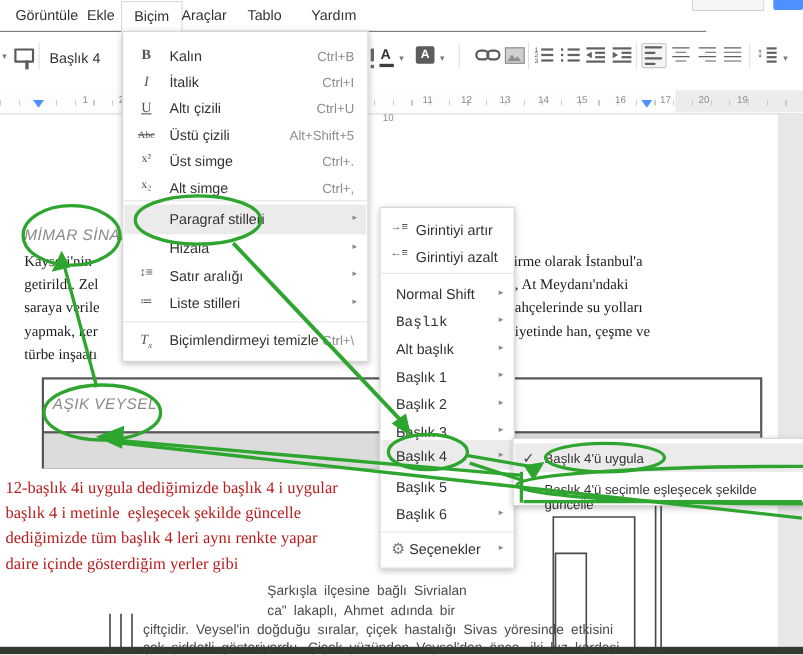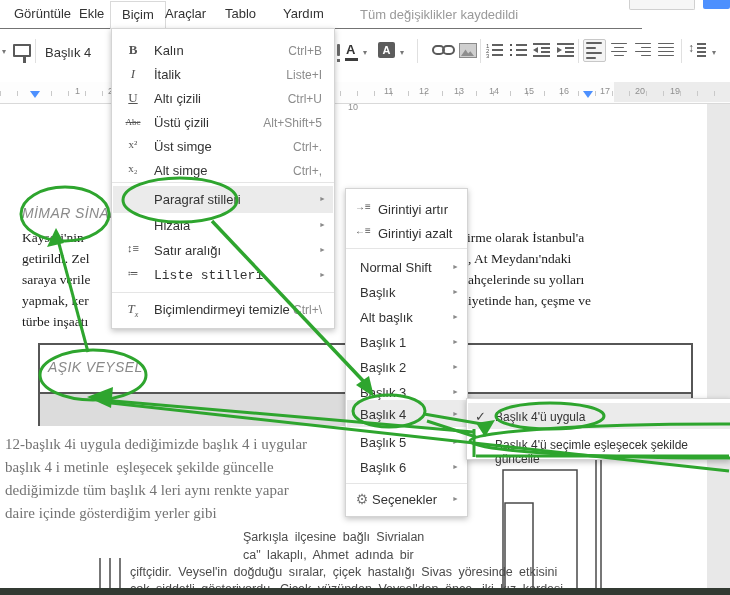--- a/index.html
+++ b/index.html
@@ -24,21 +24,21 @@
   .ruler-ticks{position:absolute;left:0;top:9px;width:730px;height:5px;
     background:repeating-linear-gradient(90deg,#c9c9c9 0 1px,transparent 1px 17px);}
   .ruler-num{position:absolute;top:4px;font-size:9px;color:#8f8f8f;}
   .ruler-gray{position:absolute;top:0;height:20px;background:#ececec;}
   .blue-marker{position:absolute;width:0;height:0;border-left:5px solid transparent;
     border-right:5px solid transparent;border-top:7px solid #4d90fe;}
   
   .doc-heading{position:absolute;font-size:14px;font-style:italic;color:#8a8a8a;letter-spacing:.4px;}
   .serif{font-family:"Liberation Serif",serif;color:#1b1b1b;}
   .frag{position:absolute;font-size:13.5px;white-space:pre;}
-  .p2line{position:absolute;font-size:15px;white-space:pre;color:#737373;}
+  .p2line{position:absolute;font-size:15px;white-space:pre;color:#b91c1c;}
   .p3line{position:absolute;font-size:12.5px;color:#4c4c4c;white-space:pre;word-spacing:3px;}
   
   .panel{position:absolute;background:#fff;border:1px solid #d4d4d4;
          box-shadow:0 2px 6px rgba(0,0,0,.25);}
   .mi{position:absolute;left:0;width:100%;height:22px;}
   .mi .lbl{position:absolute;font-size:13px;color:#333;top:3px;}
   .mi .sc{position:absolute;right:12px;top:4px;font-size:12px;color:#8c8c8c;}
   .mi .arrow{position:absolute;right:8px;top:6px;font-size:7px;color:#8a8a8a;}
   .mi .mico{position:absolute;left:10px;top:2px;width:22px;text-align:center;color:#555;
             font-family:"Liberation Serif",serif;font-size:13px;}
@@ -90,21 +90,20 @@
 
   <div class="abs" style="left:707px;top:103px;width:23px;height:492px;background:#e8e8e8;"></div>
 
   <div class="abs" id="menubar">
     <span class="mb-item" style="left:14px;">Görüntüle</span>
     <span class="mb-item" style="left:79px;">Ekle</span>
     <span class="mb-item mb-open" style="left:110px;">Biçim</span>
     <span class="mb-item" style="left:165px;">Araçlar</span>
     <span class="mb-item" style="left:225px;">Tablo</span>
     <span class="mb-item" style="left:283px;">Yardım</span>
-    <span id="save-status" style="left:360px;">Tüm değişiklikler kaydedildi</span>
   </div>
   <div class="topbtn" style="left:629px;width:64px;background:#f6f6f6;border:1px solid #d0d0d0;border-top:none;"></div>
   <div class="topbtn" style="left:703px;width:27px;background:#4d90fe;"></div>
 
   <div class="abs" id="toolbar">
     <span class="caret" style="left:2px;top:18px;">▾</span>
     <span class="abs" style="left:13px;top:15px;width:14px;height:9px;border:2px solid #5a5a5a;border-radius:1px;">
       <i class="abs" style="left:8px;top:9px;width:3px;height:8px;background:#5a5a5a;"></i>
     </span>
     <div class="tsep" style="left:35px;top:10px;"></div>
@@ -225,21 +224,21 @@
     <div class="hl" style="top:157px;height:27px;"></div>
 
     <div class="mi" style="top:11px;">
       <span class="mico" style="font-weight:bold;">B</span>
       <span class="lbl" style="left:42px;">Kalın</span>
       <span class="sc">Ctrl+B</span>
     </div>
     <div class="mi" style="top:35px;">
       <span class="mico" style="font-style:italic;">I</span>
       <span class="lbl" style="left:42px;">İtalik</span>
-      <span class="sc">Liste+I</span>
+      <span class="sc">Ctrl+I</span>
     </div>
     <div class="mi" style="top:59px;">
       <span class="mico" style="text-decoration:underline;">U</span>
       <span class="lbl" style="left:42px;">Altı çizili</span>
       <span class="sc">Ctrl+U</span>
     </div>
     <div class="mi" style="top:83px;">
       <span class="mico" style="font-size:9px;top:5px;"><s>Abc</s></span>
       <span class="lbl" style="left:42px;">Üstü çizili</span>
       <span class="sc">Alt+Shift+5</span>
@@ -263,21 +262,21 @@
       <span class="lbl" style="left:42px;">Hizala</span>
       <span class="arrow">►</span>
     </div>
     <div class="mi" style="top:211px;">
       <span class="mico" style="font-family:'Liberation Sans',sans-serif;font-size:11px;"><span>↕</span>≡</span>
       <span class="lbl" style="left:42px;">Satır aralığı</span>
       <span class="arrow">►</span>
     </div>
     <div class="mi" style="top:236px;">
       <span class="mico" style="font-family:'Liberation Sans',sans-serif;font-size:11px;">≔</span>
-      <span class="lbl" style="left:42px;font-family:Liberation Mono, monospace;">Liste stilleri</span>
+      <span class="lbl" style="left:42px;">Liste stilleri</span>
       <span class="arrow">►</span>
     </div>
     <div class="msep" style="top:263px;"></div>
     <div class="mi" style="top:270px;">
       <span class="mico" style="font-style:italic;"><span>T</span><sub style="font-size:8px;">x</sub></span>
       <span class="lbl" style="left:42px;">Biçimlendirmeyi temizle</span>
       <span class="sc">Ctrl+\</span>
     </div>
   </div>
 
@@ -290,21 +289,21 @@
     <div class="mi" style="top:34px;">
       <span class="mico" style="left:6px;font-family:'Liberation Sans',sans-serif;font-size:10px;">←≡</span>
       <span class="lbl" style="left:32px;">Girintiyi azalt</span>
     </div>
     <div class="msep" style="top:59px;"></div>
     <div class="mi" style="top:68px;">
       <span class="lbl" style="left:14px;">Normal Shift</span>
       <span class="arrow">►</span>
     </div>
     <div class="mi" style="top:93px;">
-      <span class="lbl" style="left:14px;">Başlık</span>
+      <span class="lbl" style="left:14px;font-family:Liberation Mono, monospace;">Başlık</span>
       <span class="arrow">►</span>
     </div>
     <div class="mi" style="top:118px;text-align:center;">
       <span class="lbl" style="left:14px;">Alt başlık</span>
       <span class="arrow">►</span>
     </div>
     <div class="mi" style="top:143px;">
       <span class="lbl" style="left:14px;">Başlık 1</span>
       <span class="arrow">►</span>
     </div>

